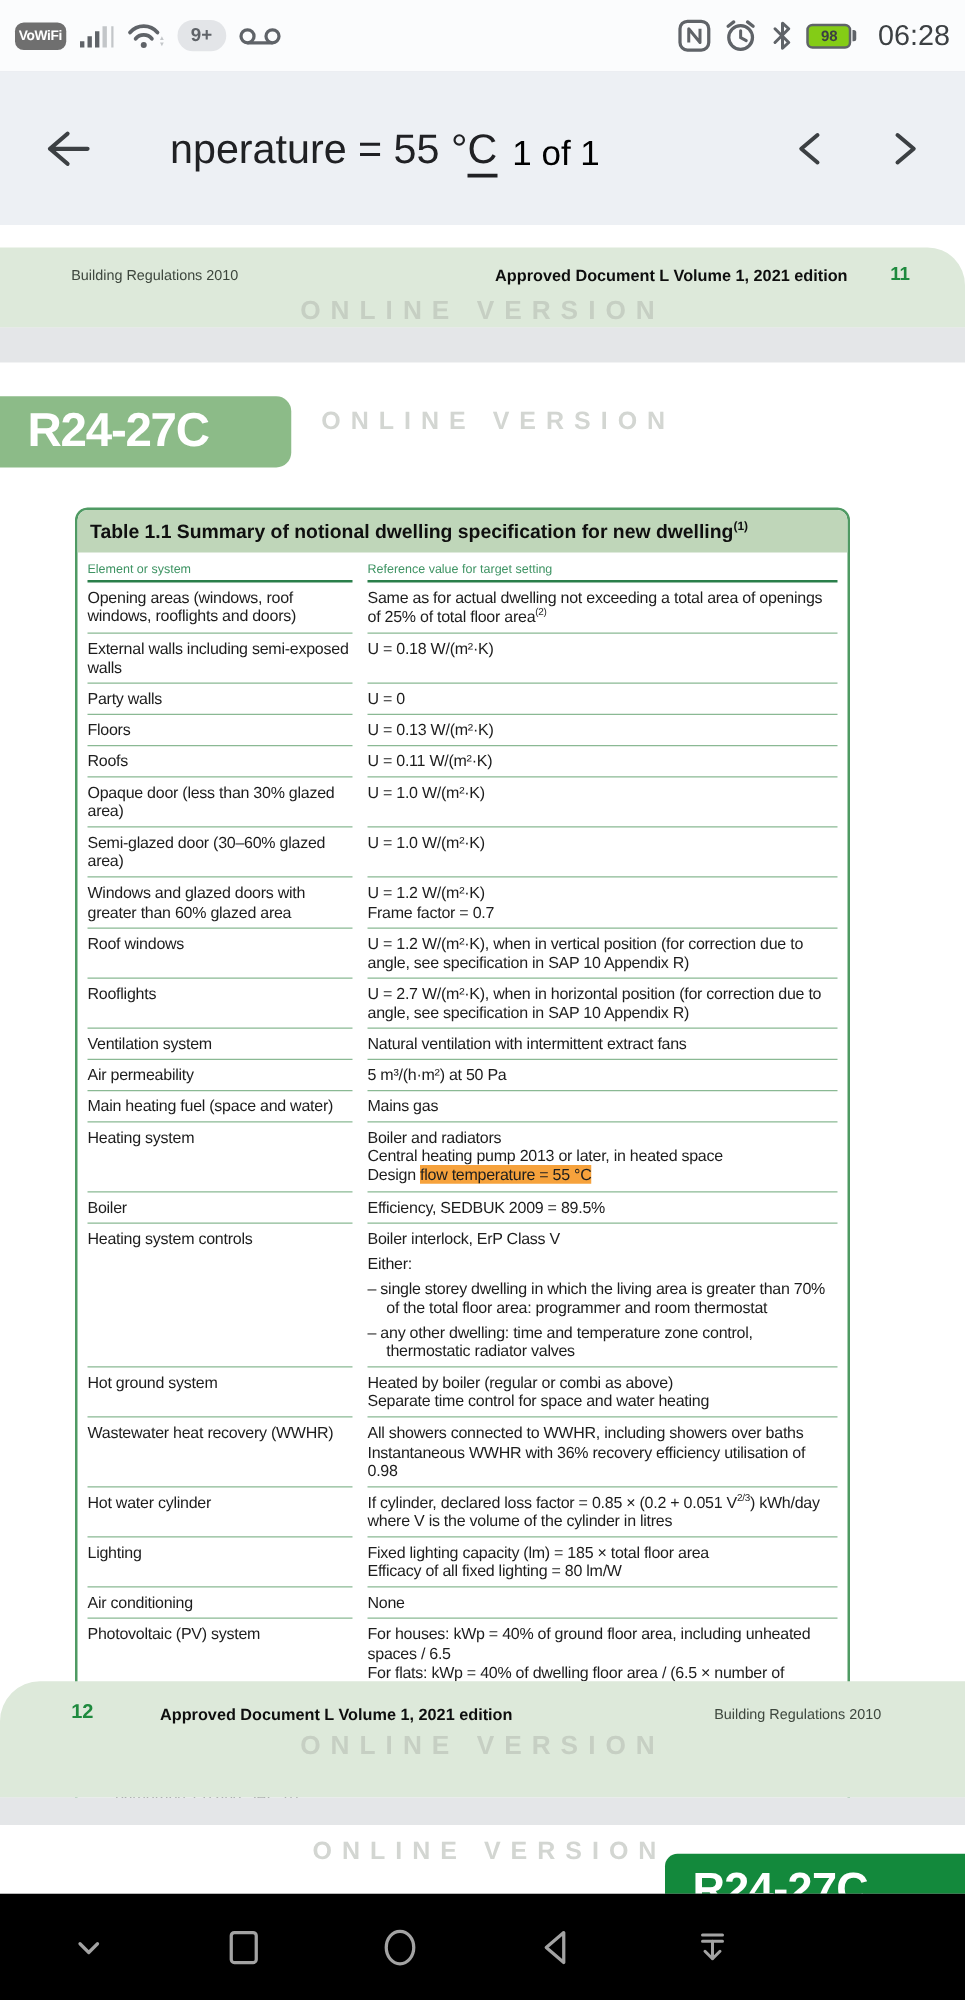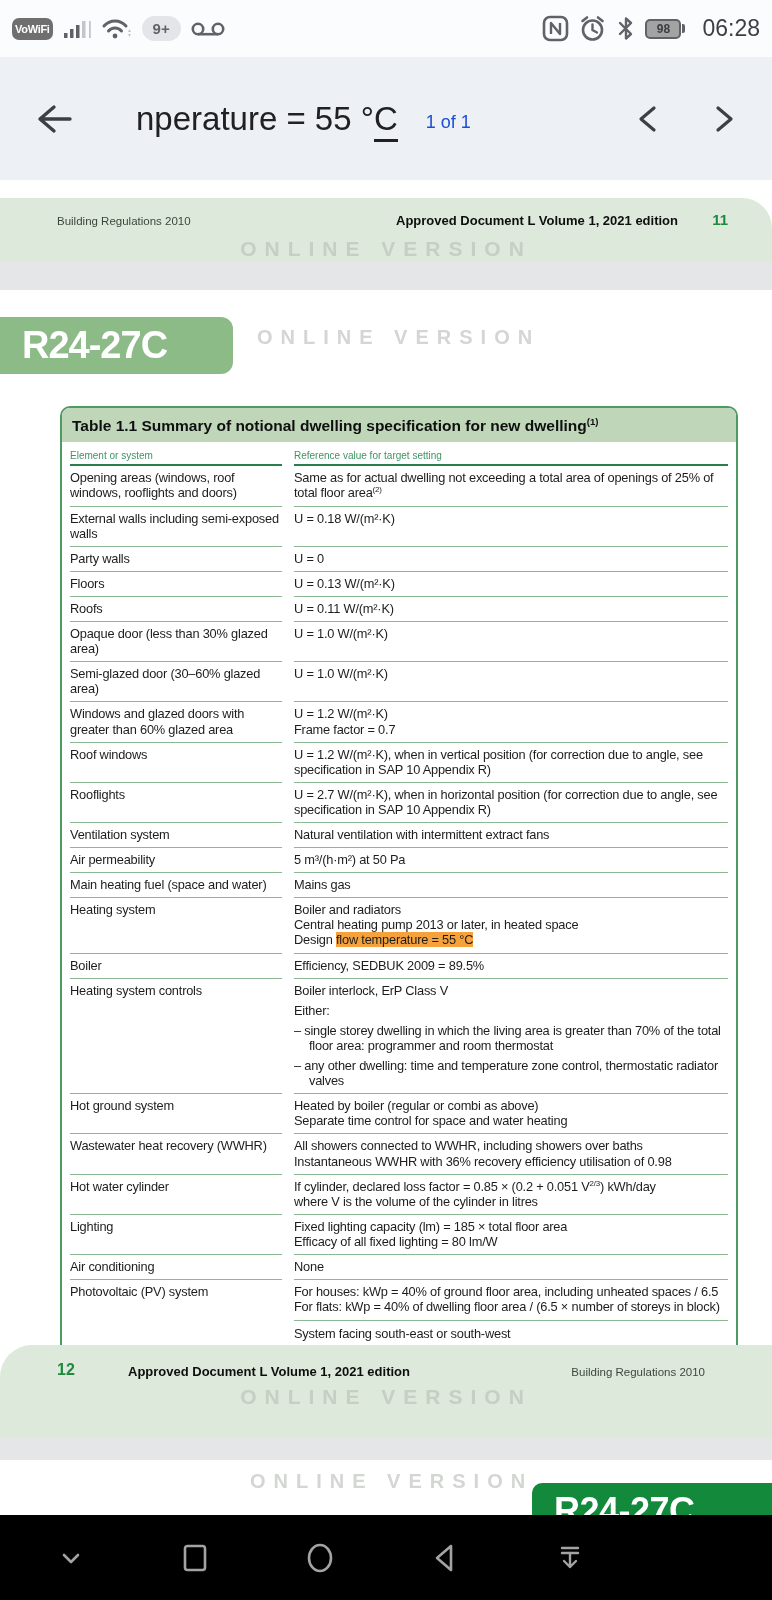--- a/index.html
+++ b/index.html
@@ -5,30 +5,30 @@
   html,body{margin:0;padding:0}
   body{width:772px;height:1600px;overflow:hidden;background:#e4e6e8;font-family:"Liberation Sans",sans-serif;position:relative}
   .screen{position:absolute;inset:0}
 
   
   .status-bar{position:absolute;top:0;left:0;right:0;height:57px;background:#fbfcfd;display:flex;align-items:center;justify-content:space-between;padding:0 12px;box-sizing:border-box}
   .sb-left,.sb-right{display:flex;align-items:center;gap:9px}
   .vowifi{background:#6f6f6f;color:#fff;font-weight:700;font-size:11px;padding:5px 3px;border-radius:7px;letter-spacing:-.3px}
   .notif-pill{background:#e3e5e8;color:#5f6368;font-size:15px;font-weight:700;padding:4px 11px;border-radius:15px}
   .sb-icon{display:block}
-  .battery{position:relative;border:2px solid #5f6368;border-radius:5px;width:32px;height:16px;display:flex;align-items:center;justify-content:center;background:#a3a3a3;font-size:12px;font-weight:700;color:#3c4043;margin-right:4px}
+  .battery{position:relative;border:2px solid #5f6368;border-radius:5px;width:32px;height:16px;display:flex;align-items:center;justify-content:center;background:#84cc16;font-size:12px;font-weight:700;color:#3c4043;margin-right:4px}
   .battery::after{content:"";position:absolute;right:-6px;top:3px;width:3px;height:9px;background:#5f6368;border-radius:0 2px 2px 0}
   .sb-time{font-size:23px;color:#3c4043;margin-left:8px}
 
   
   .search-bar{position:absolute;top:57px;left:0;right:0;height:123px;background:#edf0f4;display:flex;align-items:center;box-sizing:border-box;padding:0 34px}
   .back-btn{flex:none;margin-right:62px;cursor:pointer}
   .query{font-size:33px;color:#202124;white-space:nowrap}
   .cursor-underline{border-bottom:3px solid #202124;padding-bottom:2px}
-  .result-count{font-size:18px;color:#1d4ed8;margin-left:28px;margin-top:8px}
+  .result-count{font-size:28px;color:#000000;margin-left:12px;margin-top:8px}
   .chev-prev{margin-left:auto;cursor:pointer}
   .chev-next{margin-left:52px;cursor:pointer}
 
   
   .frag-top{position:absolute;top:180px;left:0;right:0;height:82px;background:#fff}
   .band{background:#dde9da}
   .band-top{position:absolute;left:0;right:0;bottom:0;height:64px;border-top-right-radius:30px}
   .bt-left{position:absolute;left:57px;top:17px;font-size:11.5px;color:#3d463d}
   .bt-center{position:absolute;right:94px;top:15px;font-size:13px;font-weight:700;color:#0e0e0e}
   .bt-page{position:absolute;right:44px;top:13px;font-size:15px;font-weight:700;color:#1e8a3e}
@@ -37,21 +37,21 @@
 
   .gap{position:absolute;left:0;right:0;background:#e4e6e8}
   .gap1{top:262px;height:28px}
   .gap2{top:1438px;height:22px}
 
   
   .page-main{position:absolute;top:290px;left:0;right:0;height:1148px;background:#fff}
   .badge-sage{position:absolute;top:27px;left:0;width:233px;height:57px;background:#8cbb88;border-radius:0 12px 12px 0;color:#fff;font-size:38px;font-weight:700;letter-spacing:-1px;display:flex;align-items:center;padding-left:22px;box-sizing:border-box}
   .wm-page{position:absolute;top:36px;left:257px;font-size:20px;color:#d3d6d2}
 
-  .table{position:absolute;top:116px;left:60px;width:678px;box-sizing:border-box;border:2px solid #4f9a63;border-radius:10px;background:#fff;overflow:hidden}
+  .table{position:absolute;top:116px;left:60px;width:620px;box-sizing:border-box;border:2px solid #4f9a63;border-radius:10px;background:#fff;overflow:hidden}
   .table-title{background:#bfd6b9;padding:8px 10px 7px;font-size:15.5px;font-weight:700;color:#0f0f0f}
   sup{font-size:.62em}
   .table-inner{padding:0 8px}
   .thead{display:flex;gap:12px}
   .tleft{width:212px;flex:none;box-sizing:border-box}
   .tright{flex:1;box-sizing:border-box}
   .th{color:#3f9464;font-size:10px;padding:8px 0 3px;border-bottom:2px solid #2a7f4b;font-weight:400}
   .trow{display:flex;gap:12px}
   .trow .tcell{border-bottom:1.5px solid #8ab994;padding:4px 0 5px;font-size:12.8px;line-height:1.18;color:#1d1d1d;letter-spacing:-.2px}
   .bullet{padding-left:15px;text-indent:-15px}

